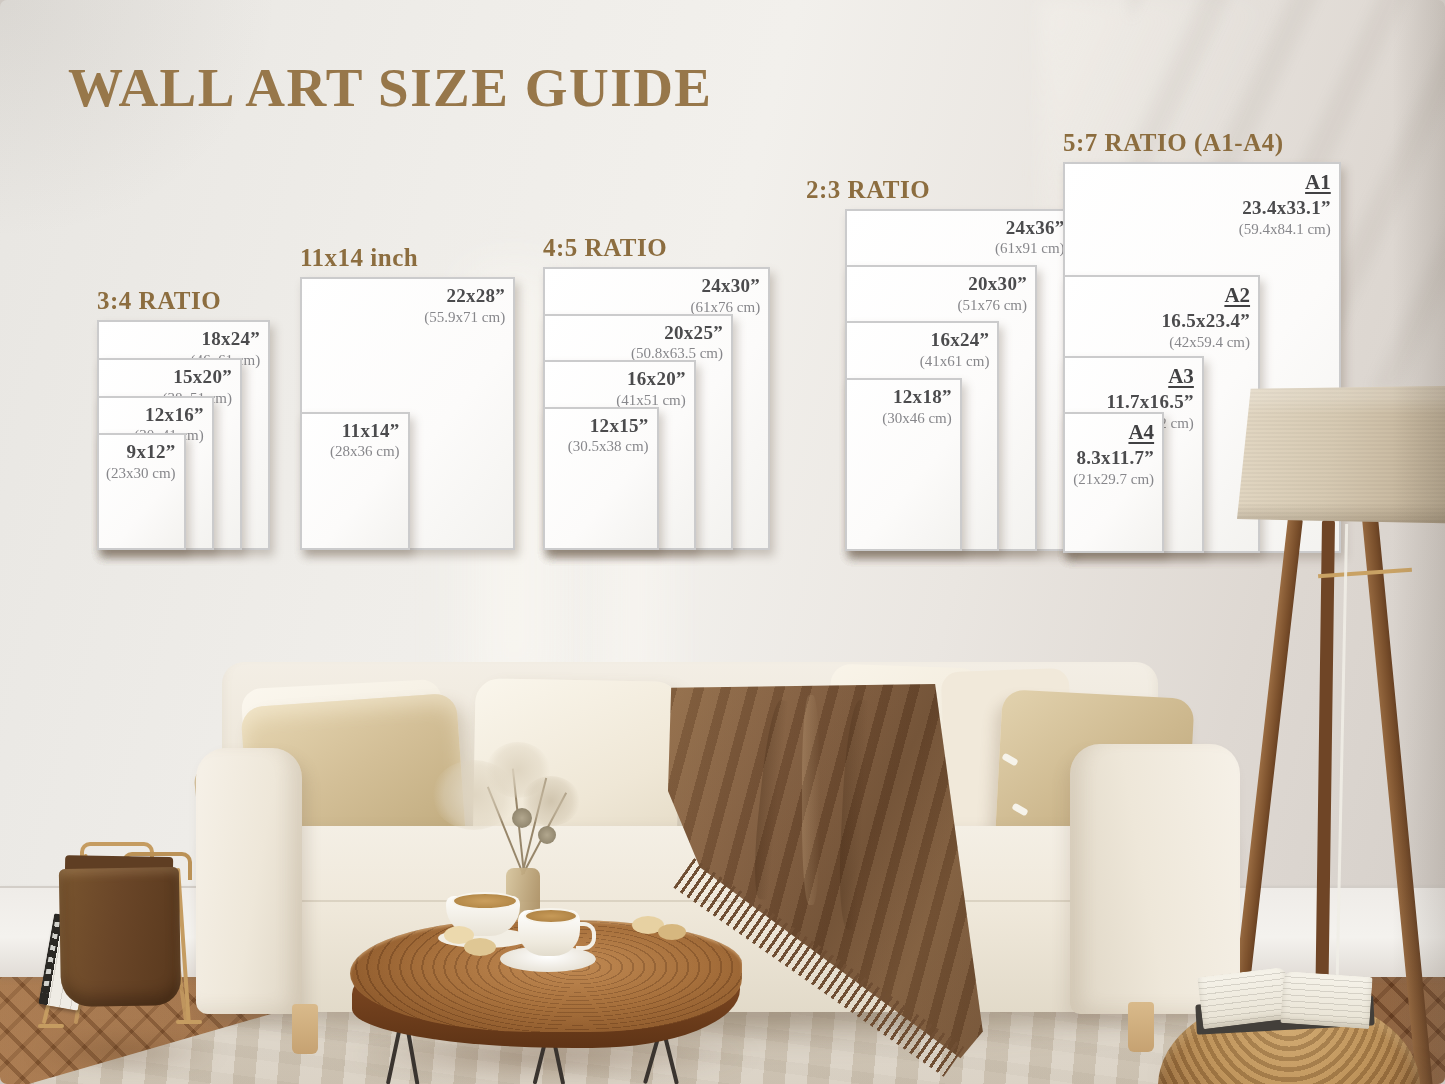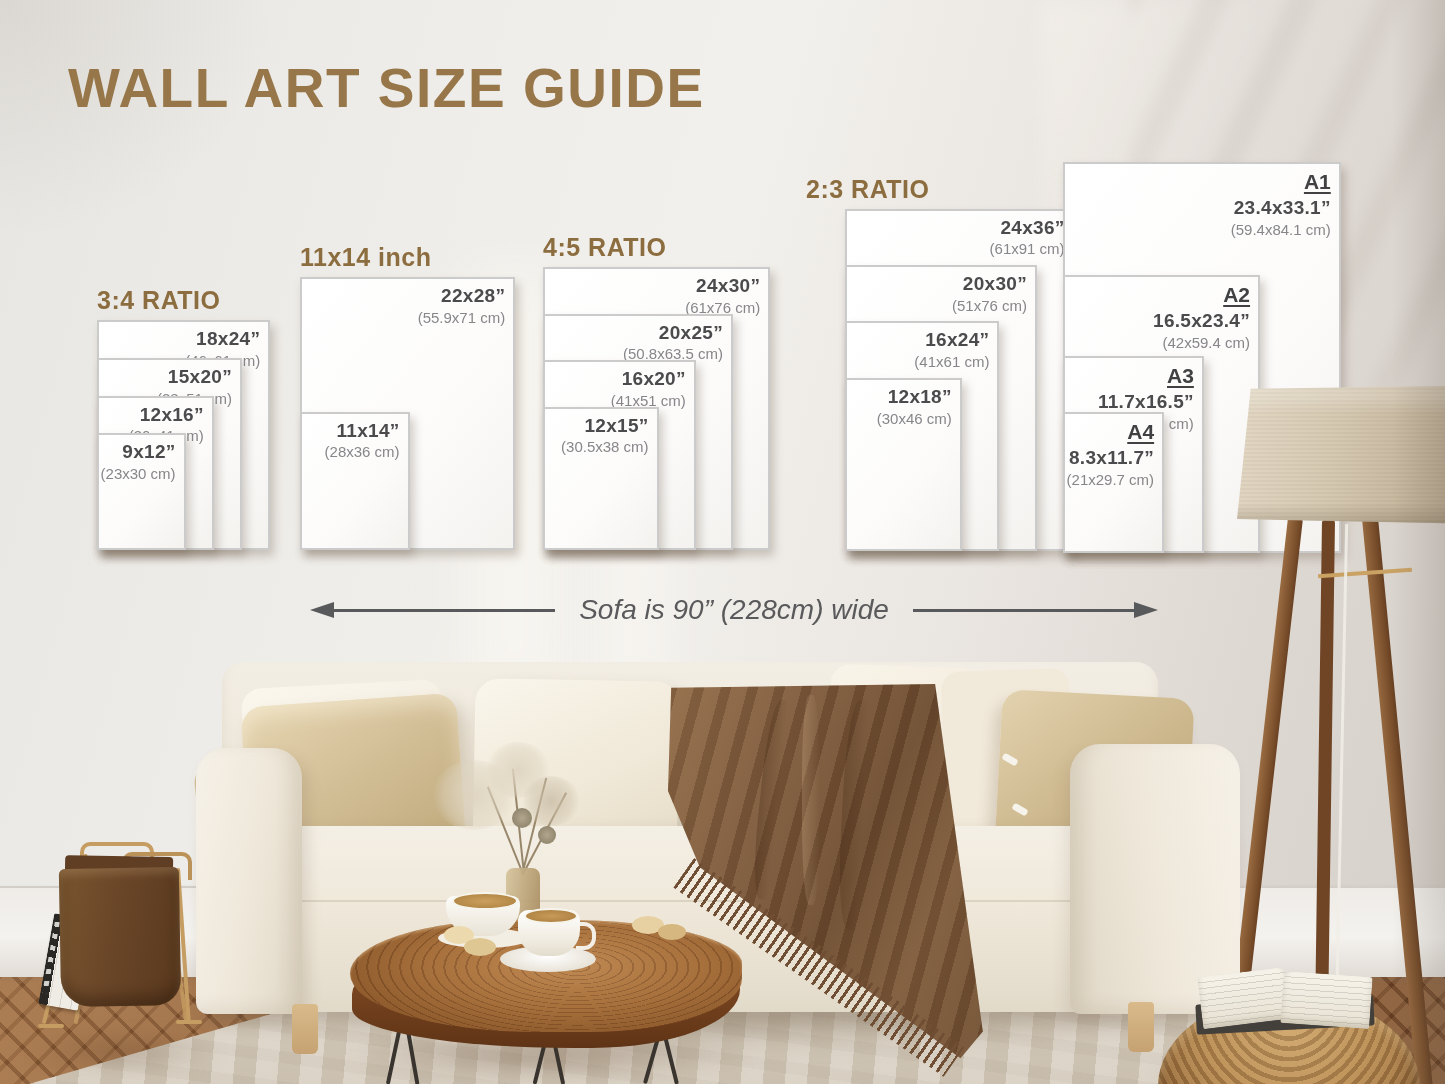--- a/index.html
+++ b/index.html
@@ -1,18 +1,18 @@
 <!DOCTYPE html>
 <html><head>
 <meta charset="utf-8">
 <style>
   html,body{margin:0;padding:0;background:#cfc9c3;}
   .canvas{position:relative;width:1445px;height:1084px;overflow:hidden;
-    font-family:Liberation Sans, sans-serif;
-    background:linear-gradient(105deg,#e8e6e2 0%,#efede9 28%,#f2f0ec 46%,#eae6e1 64%,#ded8d2 82%,#d5cfc9 100%);}
+    font-family:Liberation Serif, serif;
+    background:linear-gradient(105deg,#e8e6e2 0%,#efede9 28%,#f2f0ec 46%,#eae6e1 64%,#ded8d2 82%,#d5cfc9 100%);border-radius:7px;}
   .abs{position:absolute;}
 
   
   .streak-a{left:468px;top:270px;width:92px;height:430px;background:rgba(255,253,247,.45);filter:blur(26px);}
   .streak-b{left:598px;top:420px;width:72px;height:290px;background:rgba(255,253,247,.34);filter:blur(24px);}
   .streak-c{left:1130px;top:-40px;width:350px;height:430px;background:repeating-linear-gradient(115deg,rgba(150,140,130,.10) 0 26px,rgba(255,255,255,0) 26px 80px);filter:blur(6px);}
   .streak-d{left:1040px;top:0;width:280px;height:300px;background:linear-gradient(115deg,rgba(255,252,245,.28),rgba(255,252,245,0) 60%);filter:blur(10px);}
   .tl-shade{left:0;top:0;width:280px;height:240px;background:radial-gradient(ellipse at 0% 0%,rgba(120,110,100,.12),transparent 70%);}
   .wood-floor{left:0;top:945px;width:1445px;height:139px;
     background:repeating-linear-gradient(45deg,rgba(255,210,160,.14) 0 18px,rgba(60,30,10,.16) 18px 22px),
@@ -281,20 +281,21 @@
           </div>
           <div class="poster-rect" style="width: 112.8px; height: 169.2px;">
             <div class="poster-label">
               <div class="size-in">12x18”</div>
               <div class="size-cm">(30x46 cm)</div>
             </div>
           </div>
         </div>
       </div>
       <div class="size-group" style="left: 1063px; bottom: 531px;">
+        <div class="group-title">5:7 RATIO (A1-A4)</div>
         <div class="poster-stack" style="width: 273.78px; height: 387.27px;">
           <div class="poster-rect" style="width: 273.78px; height: 387.27px;">
             <div class="poster-label">
               <div class="paper-name">A1</div>
               <div class="size-in">23.4x33.1”</div>
               <div class="size-cm">(59.4x84.1 cm)</div>
             </div>
           </div>
           <div class="poster-rect" style="width: 193.05px; height: 273.78px;">
             <div class="poster-label">
@@ -314,27 +315,20 @@
             <div class="poster-label">
               <div class="paper-name">A4</div>
               <div class="size-in">8.3x11.7”</div>
               <div class="size-cm">(21x29.7 cm)</div>
             </div>
           </div>
         </div>
       </div>
     </div>
 
-  <div class="abs arrow-row">
-    <span class="ah ah-left"></span>
-    <div class="aline"></div>
-    <div class="atext">Sofa is 90” (228cm) wide</div>
-    <div class="aline"></div>
-    <span class="ah ah-right"></span>
-  </div>
 
   <div class="abs leg lamp-leg-m"></div>
   <div class="abs leg lamp-leg-l"></div>
   <div class="abs leg lamp-leg-r"></div>
   <div class="abs lamp-crossbar"></div>
   <div class="abs lamp-cord"></div>
   <div class="abs lamp-shade"></div>
 
   <div class="shadow sh-sofa"></div>
   <div class="shadow sh-table"></div>

